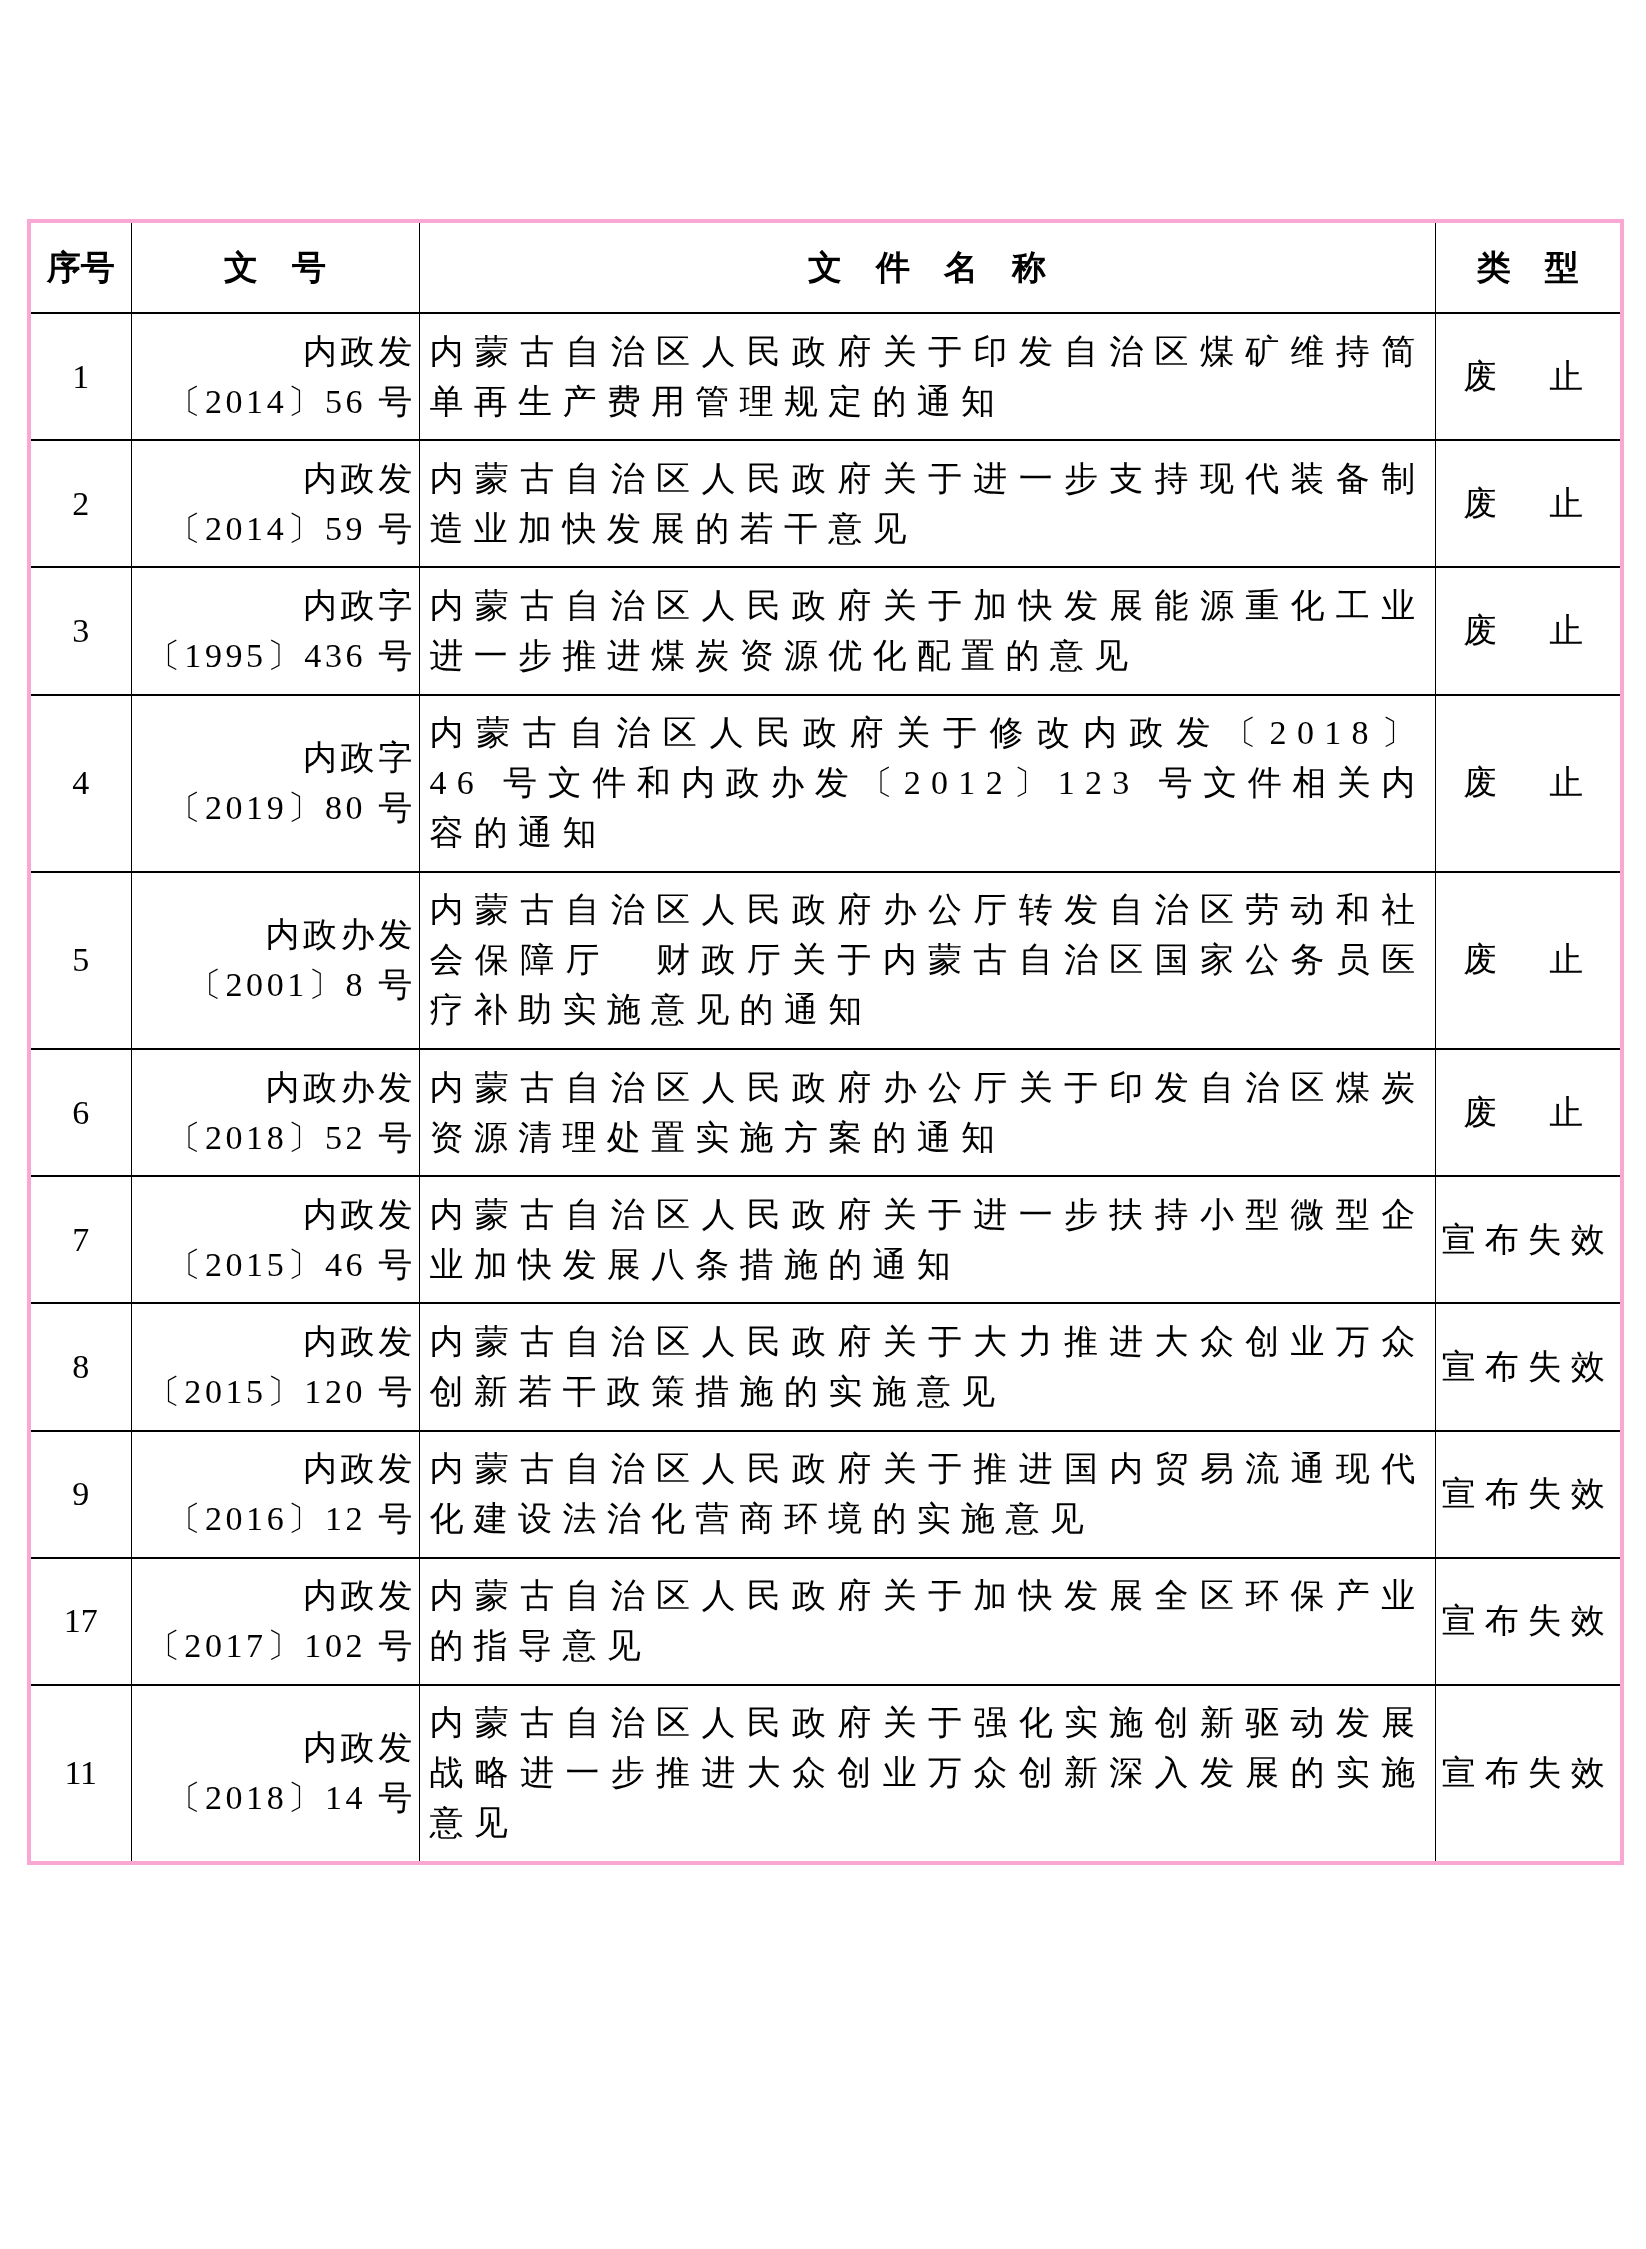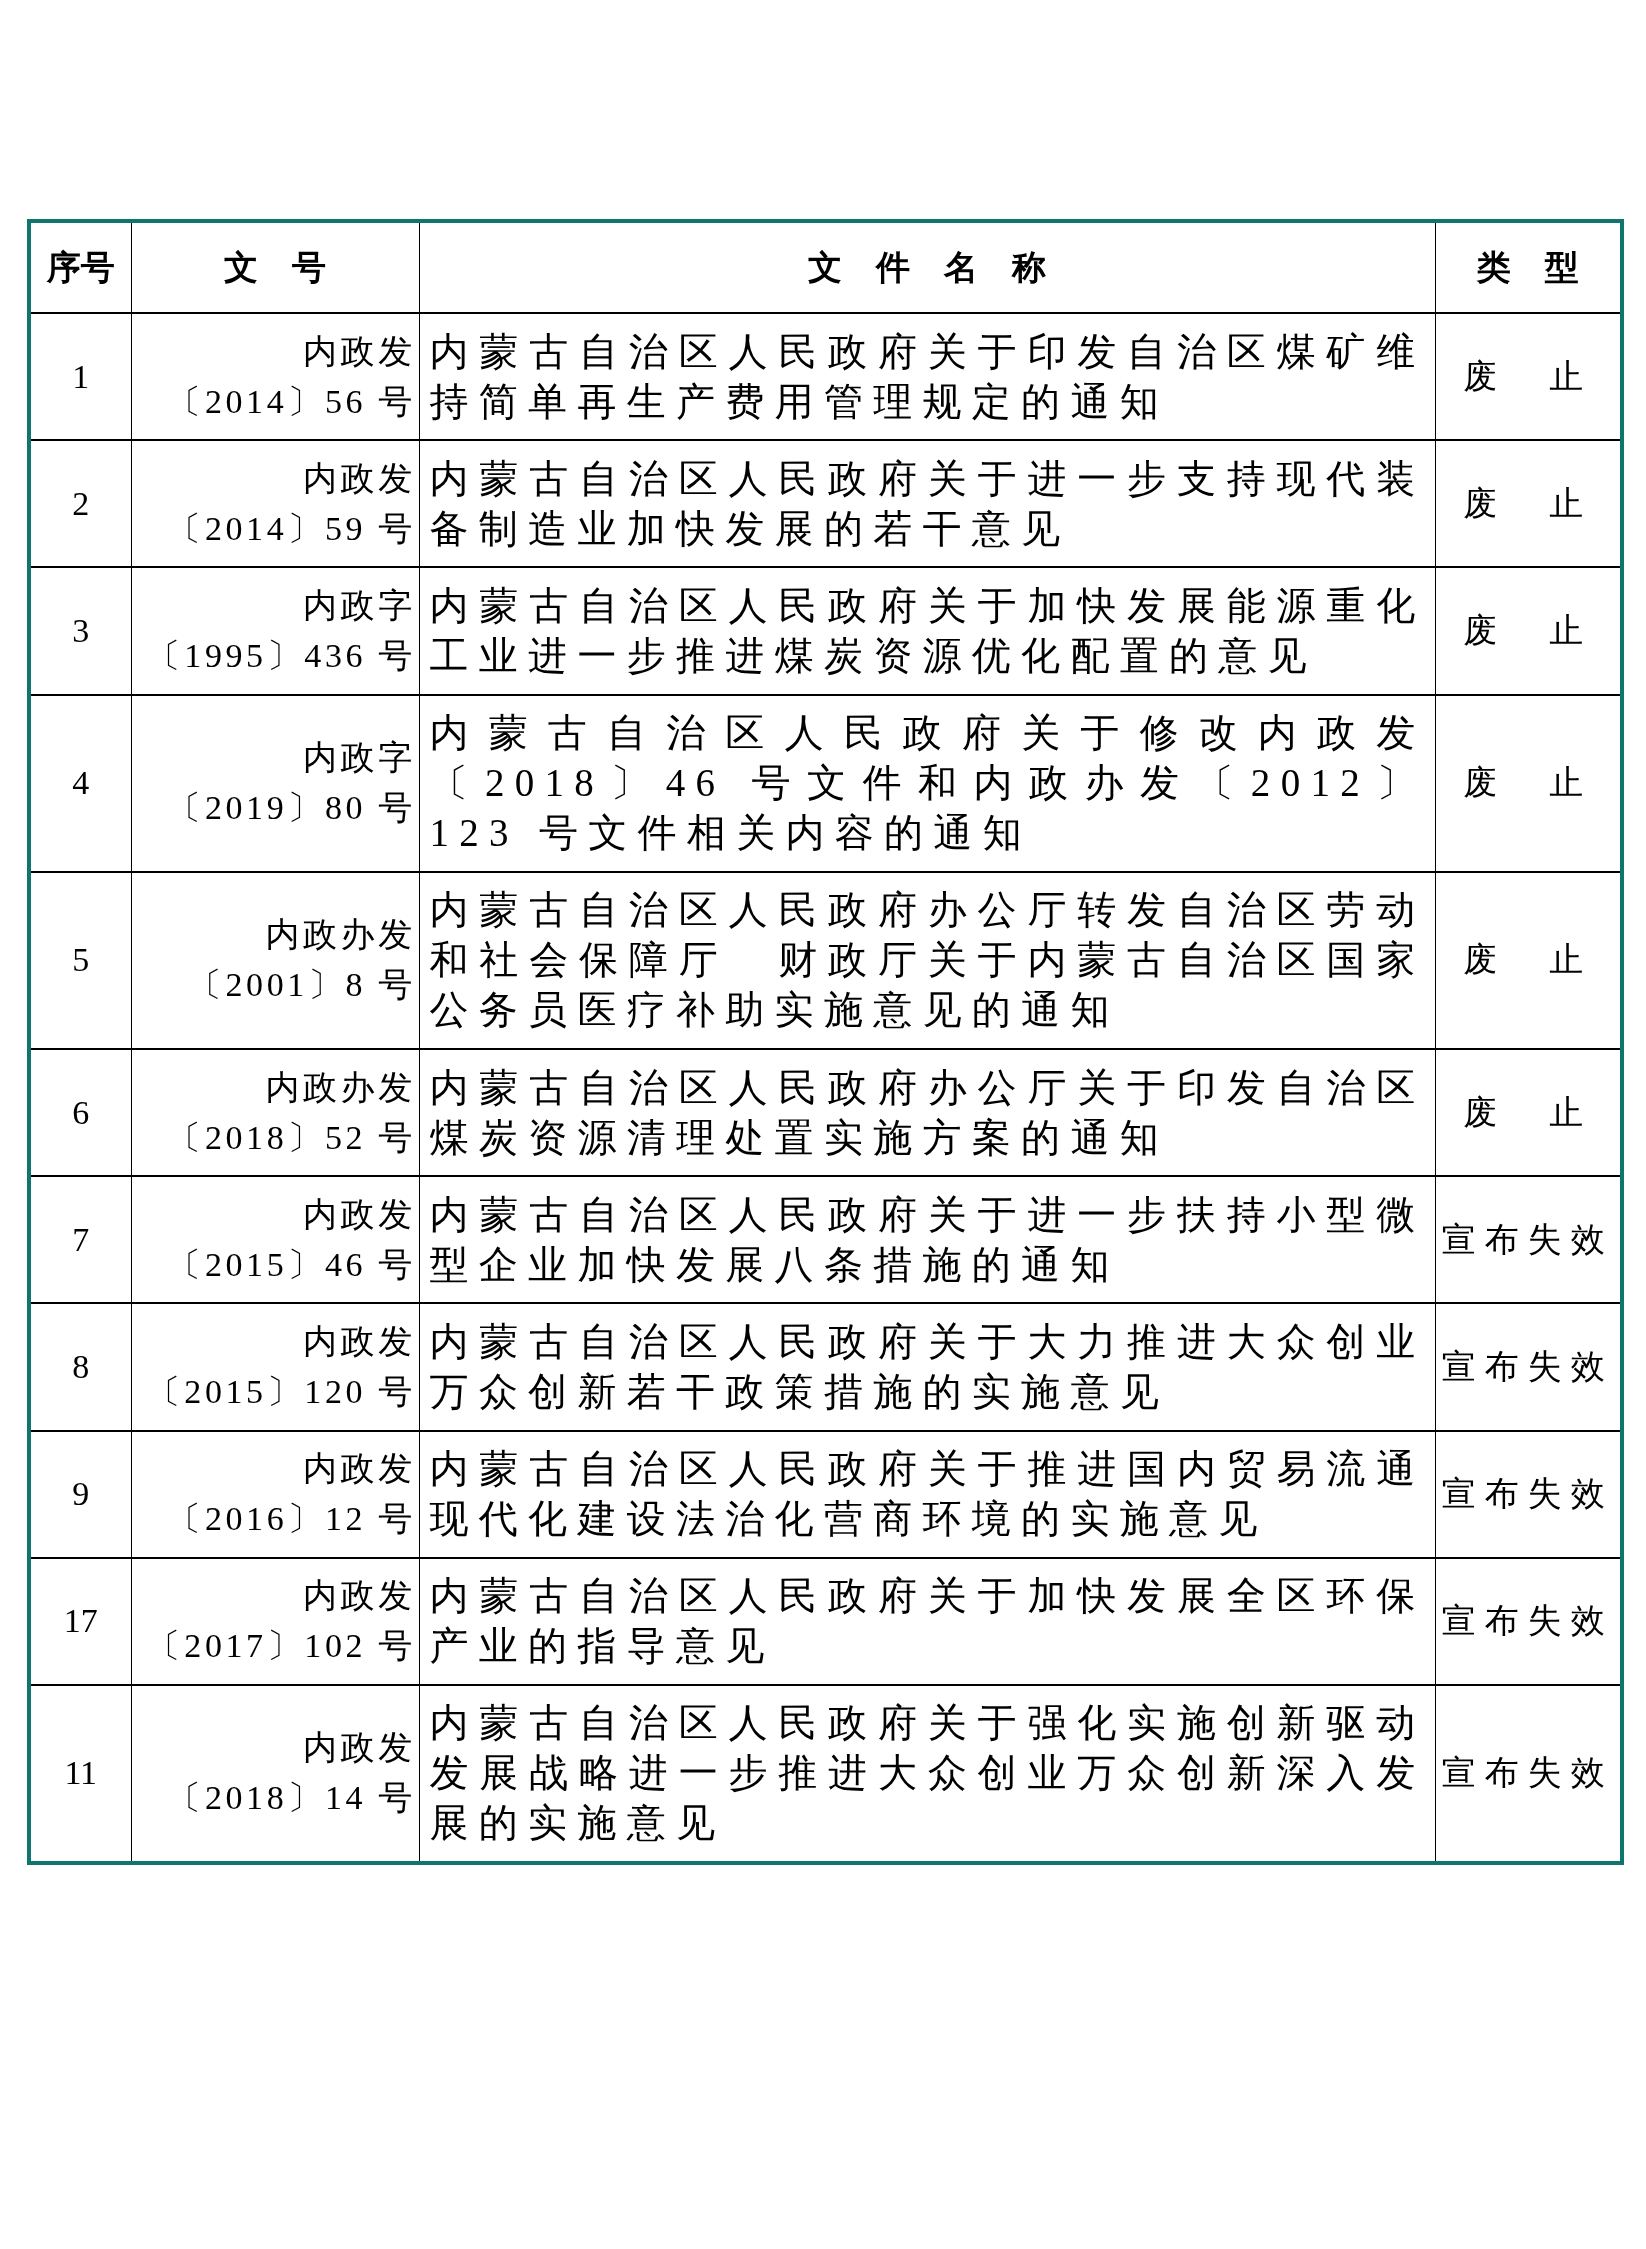--- a/index.html
+++ b/index.html
@@ -24,21 +24,21 @@
     font-size: 67px;
     line-height: 128px;
     letter-spacing: 3.6px;
   }
   .doc-table {
     table-layout: fixed;
     border-collapse: collapse;
     width: 1593px;
     margin-left: 27px;
     margin-top: 103px;
-    border: 4px solid #0f766e;
+    border: 4px solid #f9a8d4;
     font-family: "Liberation Serif", "DejaVu Serif", serif;
   }
   .doc-table th, .doc-table td {
     border: 1.8px solid #000;
     border-top-width: 2.2px;
     border-bottom-width: 2.2px;
     vertical-align: middle;
     overflow: hidden;
   }
   .doc-table thead th {
@@ -63,21 +63,21 @@
   td.col-docnum {
     text-align: right;
     font-size: 34px;
     line-height: 50px;
     letter-spacing: 3.6px;
     padding: 12.6px 2.7px;
   }
   td.col-name {
     text-align: justify;
     text-align-last: left;
-    font-size: 39px;
+    font-size: 34px;
     line-height: 50px;
     letter-spacing: 10.3px;
     padding: 12.6px 9px 12.6px 10px;
   }
   td.col-type {
     text-align: center;
     font-size: 34px;
     line-height: 50px;
     letter-spacing: 9px;
     padding: 15px 0;

